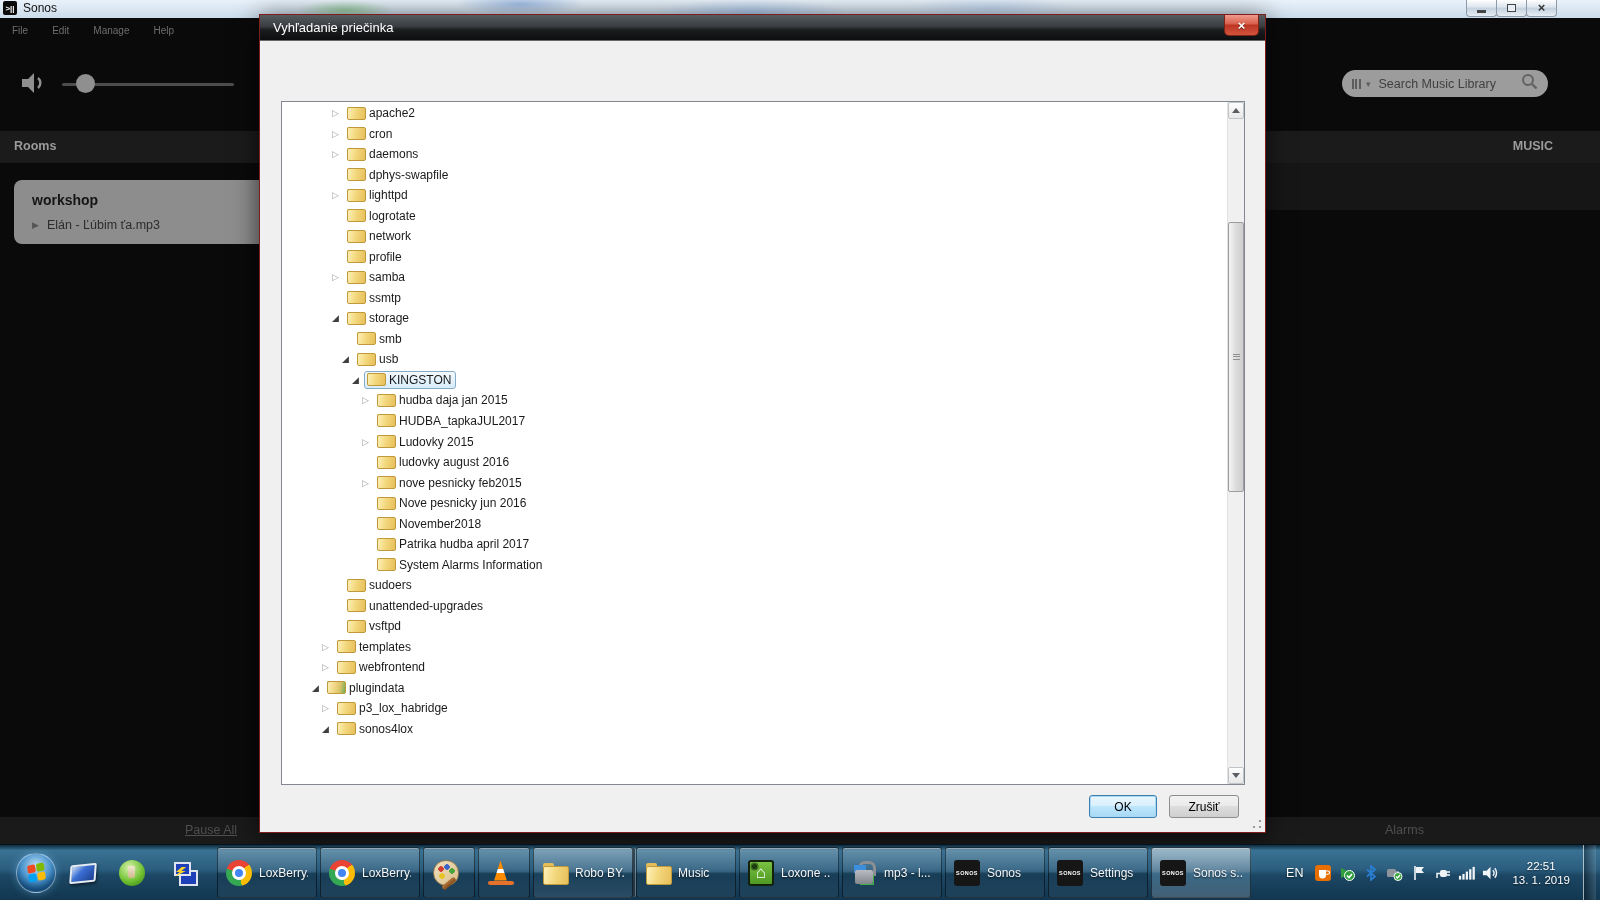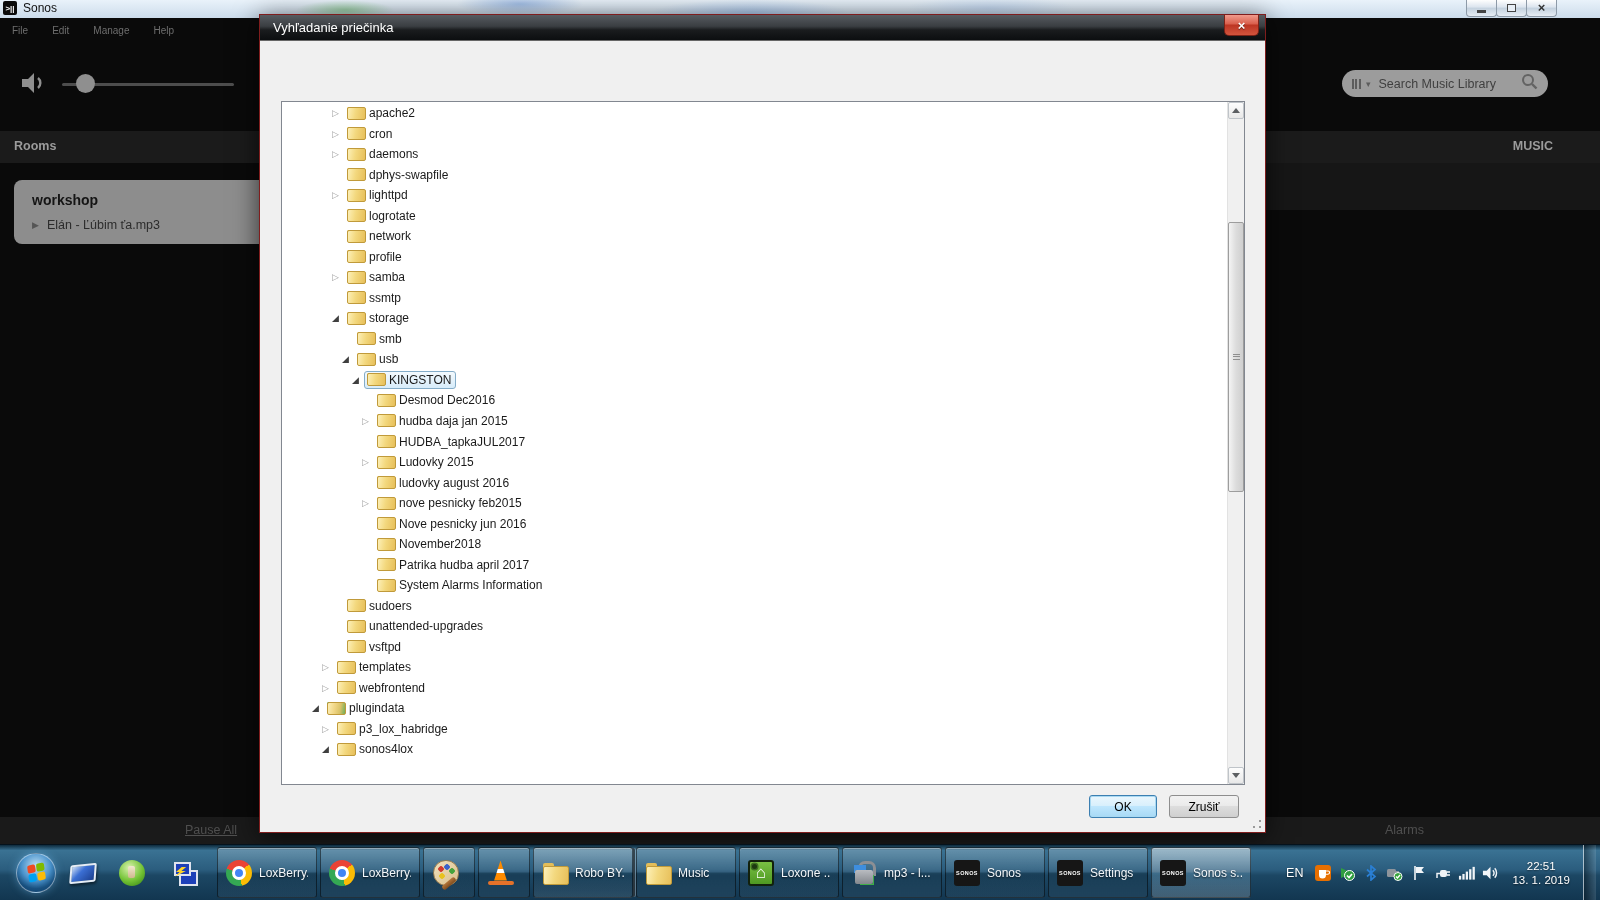--- a/index.html
+++ b/index.html
@@ -376,27 +376,20 @@
             </div>
 
             <div class="tree-row" style="--lv: 4;">
               <span class="arrow expanded"></span>
               <span class="row-content selected">
                 <span class="fi folder"></span>
                 <span class="tree-label">KINGSTON</span>
               </span>
             </div>
 
-            <div class="tree-row" style="--lv: 5;">
-              <span class="arrow leaf"></span>
-              <span class="row-content">
-                <span class="fi folder"></span>
-                <span class="tree-label">Desmod Dec2016</span>
-              </span>
-            </div>
 
             <div class="tree-row" style="--lv: 5;">
               <span class="arrow collapsed"></span>
               <span class="row-content">
                 <span class="fi folder"></span>
                 <span class="tree-label">hudba daja jan 2015</span>
               </span>
             </div>
 
             <div class="tree-row" style="--lv: 5;">

